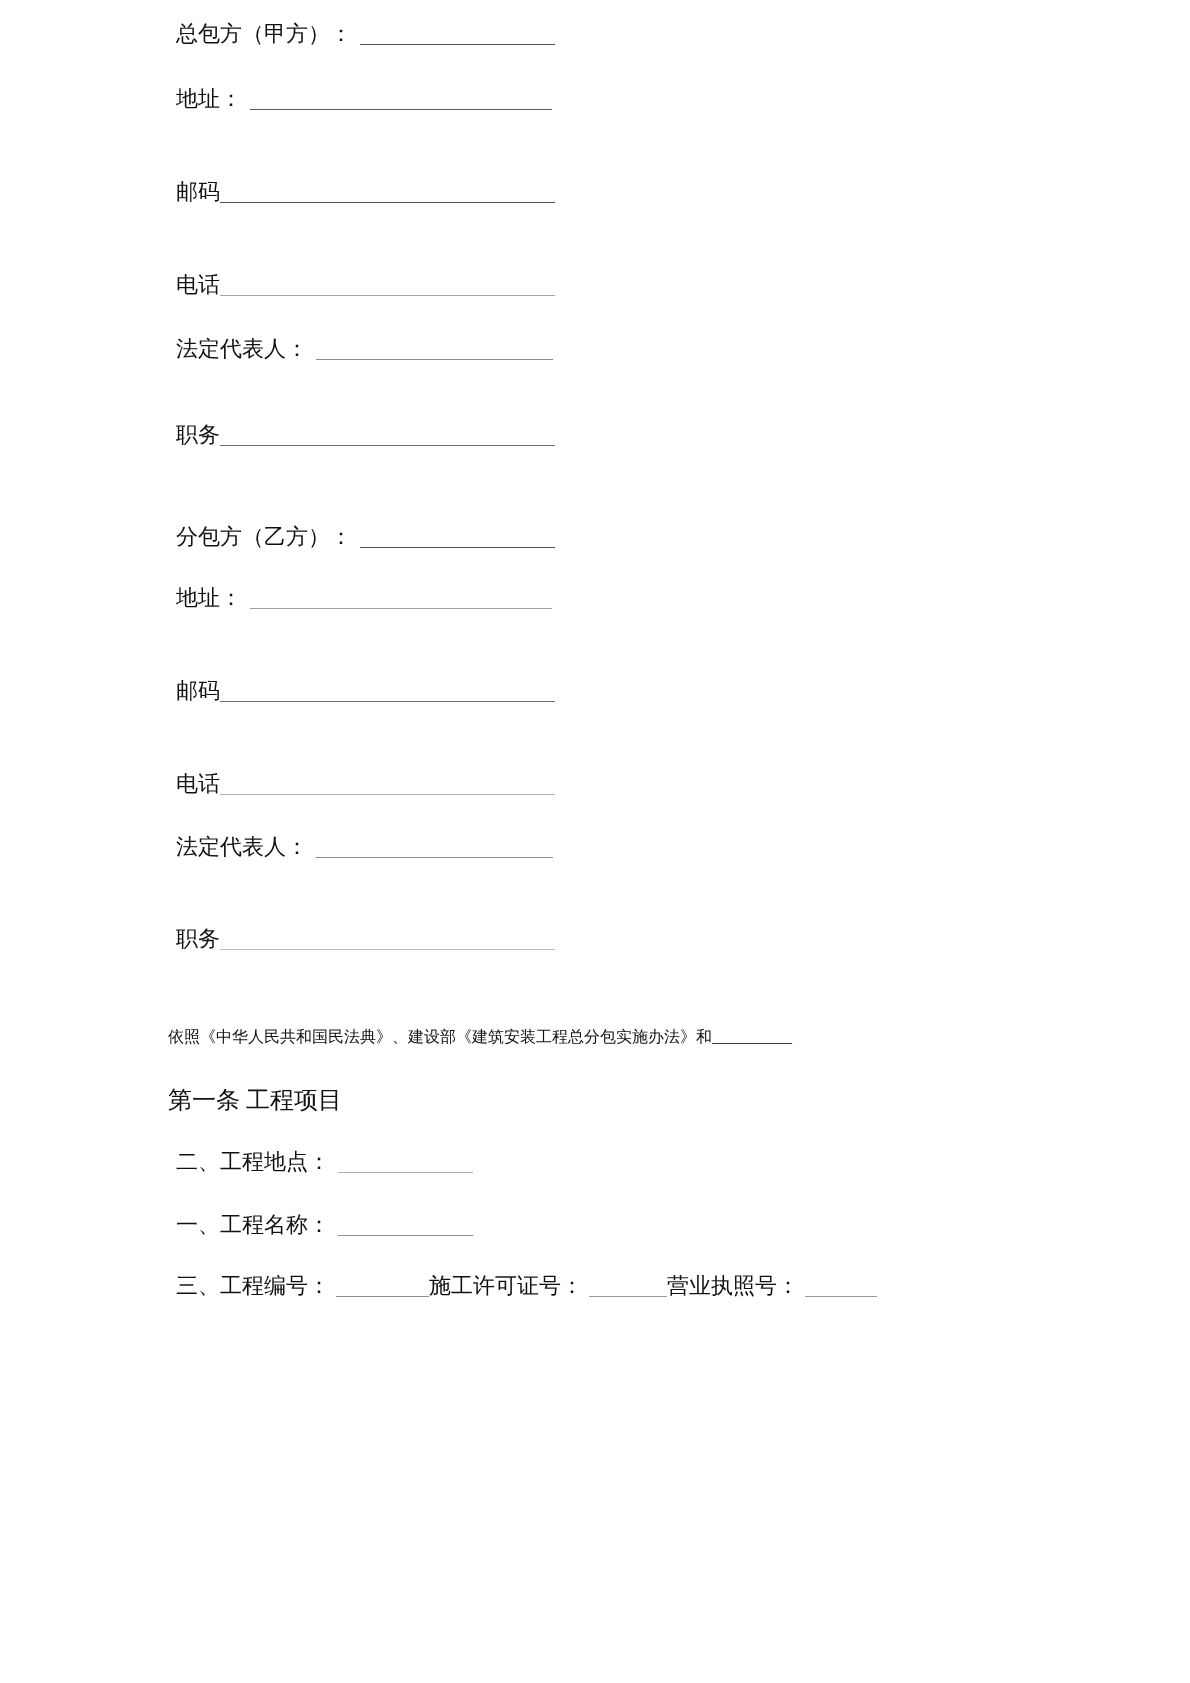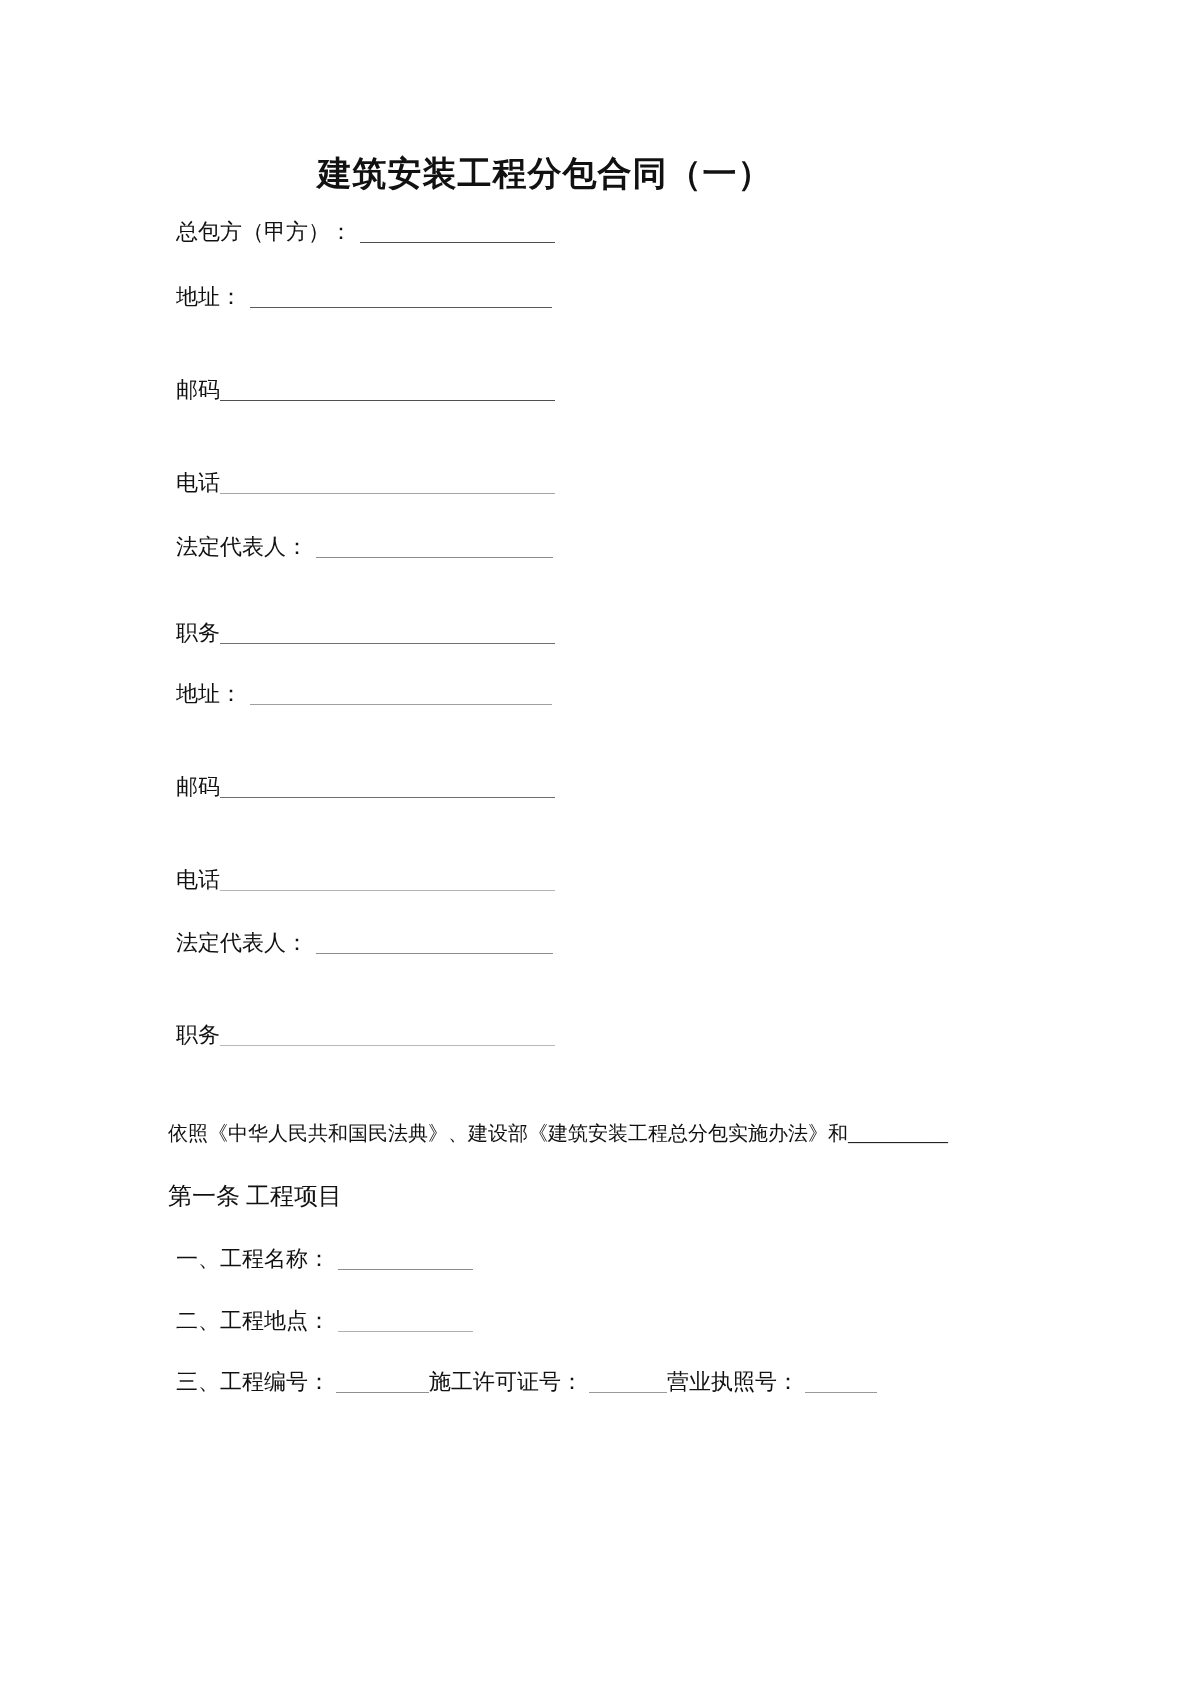--- a/index.html
+++ b/index.html
@@ -35,64 +35,64 @@
   }
   .flabel{display:inline;}
   .blank{
     display:inline-block;
     height:24px;
     vertical-align:-4px;
     border-bottom:1.5px solid #555;
   }
   .para{
     margin-top:67px;
-    font-size:20px;
+    font-size:16px;
     line-height:32px;
     font-family:Liberation Serif, serif;
   }
   .para .pline{white-space:nowrap;}
   .section-heading{
     margin-top:32px;
     height:30px;
     line-height:30px;
     font-size:24px;
     white-space:nowrap;
   }
 </style>
 </head>
 <body>
 
 <div class="page">
   <div class="content">
 
-    <div class="doc-title">建筑安装工程分包合同（一）</div>
 
     <div>
         <div class="field-row" style="margin-top: 19px;"><span class="flabel">总包方（甲方）：</span><span class="blank" style="width: 195px; border-bottom-color: rgb(79, 79, 79); margin-left: 8px;"></span></div>
         <div class="field-row" style="margin-top: 35px;"><span class="flabel">地址：</span><span class="blank" style="width: 302px; border-bottom-color: rgb(90, 90, 90); margin-left: 8px;"></span></div>
         <div class="field-row" style="margin-top: 63px;"><span class="flabel">邮码</span><span class="blank" style="width: 335px; border-bottom-color: rgb(79, 79, 79);"></span></div>
         <div class="field-row" style="margin-top: 63px;"><span class="flabel">电话</span><span class="blank" style="width: 335px; border-bottom-color: rgb(166, 166, 166);"></span></div>
         <div class="field-row" style="margin-top: 34px;"><span class="flabel">法定代表人：</span><span class="blank" style="width: 237px; border-bottom-color: rgb(140, 140, 140); margin-left: 8px;"></span></div>
         <div class="field-row" style="margin-top: 56px;"><span class="flabel">职务</span><span class="blank" style="width: 335px; border-bottom-color: rgb(112, 112, 112);"></span></div>
       </div>
 
     <div>
+        <div class="field-row" style="margin-top: 72px;"><span class="flabel">分包方（乙方）：</span><span class="blank" style="width: 195px; border-bottom-color: rgb(79, 79, 79); margin-left: 8px;"></span></div>
         <div class="field-row" style="margin-top: 31px;"><span class="flabel">地址：</span><span class="blank" style="width: 302px; border-bottom-color: rgb(160, 160, 160); margin-left: 8px;"></span></div>
         <div class="field-row" style="margin-top: 63px;"><span class="flabel">邮码</span><span class="blank" style="width: 335px; border-bottom-color: rgb(110, 110, 110);"></span></div>
         <div class="field-row" style="margin-top: 63px;"><span class="flabel">电话</span><span class="blank" style="width: 335px; border-bottom-color: rgb(181, 181, 181);"></span></div>
         <div class="field-row" style="margin-top: 33px;"><span class="flabel">法定代表人：</span><span class="blank" style="width: 237px; border-bottom-color: rgb(140, 140, 140); margin-left: 8px;"></span></div>
         <div class="field-row" style="margin-top: 62px;"><span class="flabel">职务</span><span class="blank" style="width: 335px; border-bottom-color: rgb(184, 184, 184);"></span></div>
       </div>
 
     <div class="para">
       <div class="pline">依照《中华人民共和国民法典》、建设部《建筑安装工程总分包实施办法》和__________</div>
     </div>
 
     <div class="section-heading">第一条 工程项目</div>
 
     <div>
+        <div class="field-row" style="margin-top: 32px;"><span class="flabel">二、工程地点：</span><span class="blank" style="width: 135px; border-bottom-color: rgb(176, 176, 176); margin-left: 8px;"></span></div>
         <div class="field-row" style="margin-top: 33px;"><span class="flabel">一、工程名称：</span><span class="blank" style="width: 135px; border-bottom-color: rgb(140, 140, 140); margin-left: 8px;"></span></div>
-        <div class="field-row" style="margin-top: 32px;"><span class="flabel">二、工程地点：</span><span class="blank" style="width: 135px; border-bottom-color: rgb(176, 176, 176); margin-left: 8px;"></span></div>
         <div class="field-row" style="margin-top: 31px;"><span class="flabel">三、工程编号：</span><span class="blank" style="width: 93px; border-bottom-color: rgb(143, 143, 143); margin-left: 6px;"></span><span class="flabel">施工许可证号：</span><span class="blank" style="width: 78px; border-bottom-color: rgb(154, 154, 154); margin-left: 6px;"></span><span class="flabel">营业执照号：</span><span class="blank" style="width: 72px; border-bottom-color: rgb(154, 154, 154); margin-left: 6px;"></span></div>
       </div>
 
   </div>
 </div>
 
 </body></html>

